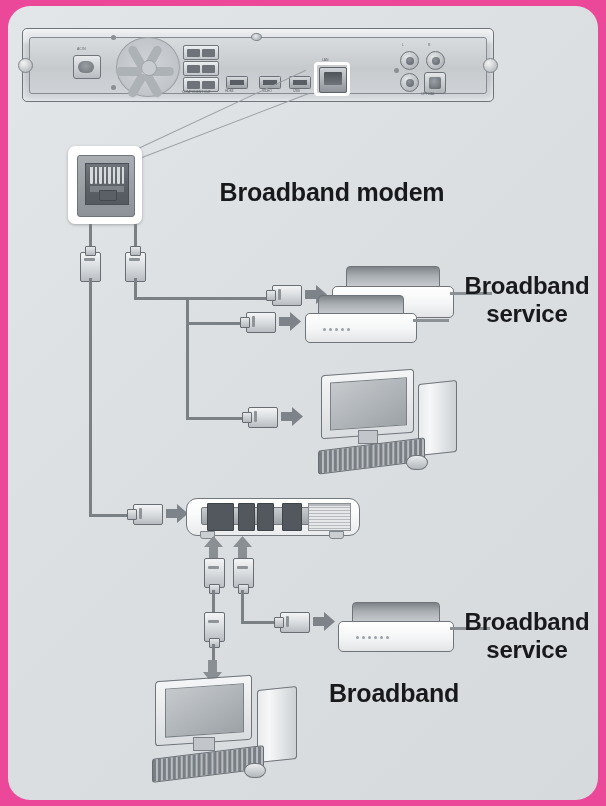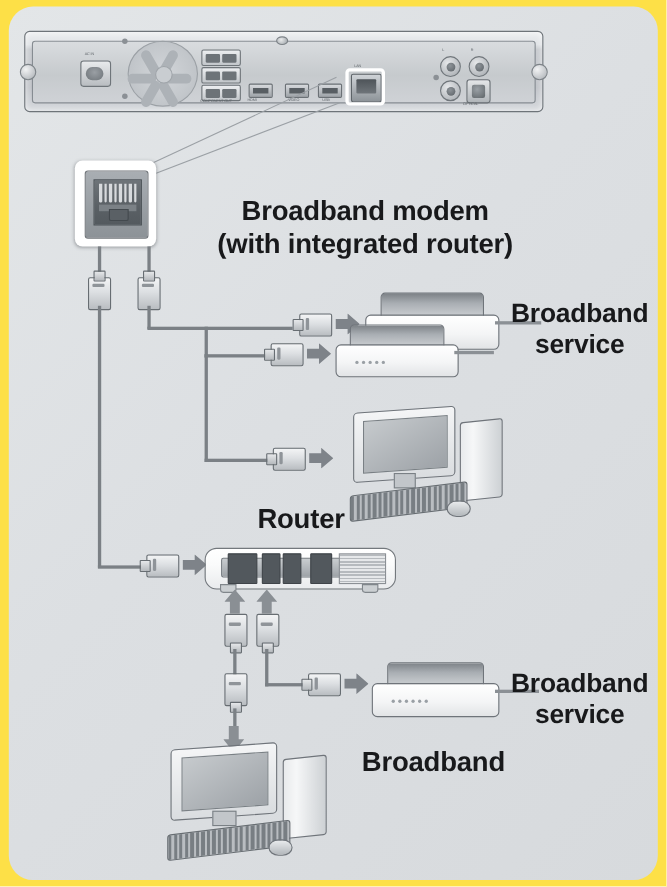--- a/index.html
+++ b/index.html
@@ -1,17 +1,17 @@
 <!DOCTYPE html>
 <html><head>
 <meta charset="utf-8">
 <style>
   html,body{margin:0;padding:0;background:#ffffff;}
   body{width:606px;height:806px;font-family:"Liberation Sans",sans-serif;overflow:hidden;}
-  #stage{position:relative;width:606px;height:806px;background:#fde047;}
+  #stage{position:relative;width:606px;height:806px;background:#ec4899;}
   .panel{position:absolute;left:8px;top:6px;width:590px;height:794px;
          background:linear-gradient(135deg,#e3e6e8 0%,#dcdfe2 45%,#d7dadd 100%);
          border-radius:22px;}
   .abs{position:absolute;}
   .lbl{position:absolute;color:#18191b;font-weight:bold;line-height:1.18;letter-spacing:-0.2px;}
   .lbl.c{text-align:center;}
 
   
   .chassis{position:absolute;left:22px;top:28px;width:470px;height:72px;
     background:linear-gradient(180deg,#eceef0 0%,#e0e3e6 16%,#c9ccd0 22%,#c2c5ca 70%,#d6d9dd 100%);
@@ -214,21 +214,20 @@
     <div class="gold" style="left:4px;top:12px;width:11px;height:3px;"></div>
   </div>
   <div class="plug" style="left:125px;top:246px;width:19px;height:34px;">
     <div class="body" style="left:0;top:6px;width:19px;height:28px;"></div>
     <div class="tab" style="left:5px;top:0px;width:9px;height:8px;"></div>
     <div class="gold" style="left:4px;top:12px;width:11px;height:3px;"></div>
   </div>
 
   <div class="lbl c" style="left:196px;top:178px;width:272px;font-size:25px;">
     <div>Broadband modem</div>
-    <div>(with integrated router)</div>
   </div>
 
   <div class="cable v" style="left:134px;top:278px;height:21px;"></div>
   <div class="cable h" style="left:134px;top:297px;width:132px;"></div>
 
   <div class="plug" style="left:266px;top:285px;width:34px;height:19px;">
     <div class="body" style="left:6px;top:0;width:28px;height:19px;"></div>
     <div class="tab" style="left:0px;top:5px;width:8px;height:9px;"></div>
     <div class="gold" style="left:12px;top:4px;width:3px;height:11px;"></div>
   </div>
@@ -304,21 +303,20 @@
   <div class="cable h" style="left:89px;top:514px;width:48px;"></div>
   <div class="plug" style="left:127px;top:504px;width:34px;height:19px;">
     <div class="body" style="left:6px;top:0;width:28px;height:19px;"></div>
     <div class="tab" style="left:0px;top:5px;width:8px;height:9px;"></div>
     <div class="gold" style="left:12px;top:4px;width:3px;height:11px;"></div>
   </div>
   <svg class="abs" style="left:166px;top:504px;" width="22" height="19">
     <path d="M0 5 L11 5 L11 0 L22 9.5 L11 19 L11 14 L0 14 Z" fill="#7e8389"></path>
   </svg>
 
-  <div class="lbl" style="left:234px;top:458px;font-size:25px;">Router</div>
 
   <div class="router" style="left:186px;top:498px;width:172px;height:36px;">
     <div class="shell"></div>
     <div class="face"></div>
     <div class="pgrp" style="left:12%;width:15%;"></div>
     <div class="pgrp" style="left:30%;width:9%;"></div>
     <div class="pgrp" style="left:41%;width:9%;"></div>
     <div class="pgrp" style="left:56%;width:10%;"></div>
     <div class="grill"></div>
     <div class="foot" style="left:14px;"></div>

